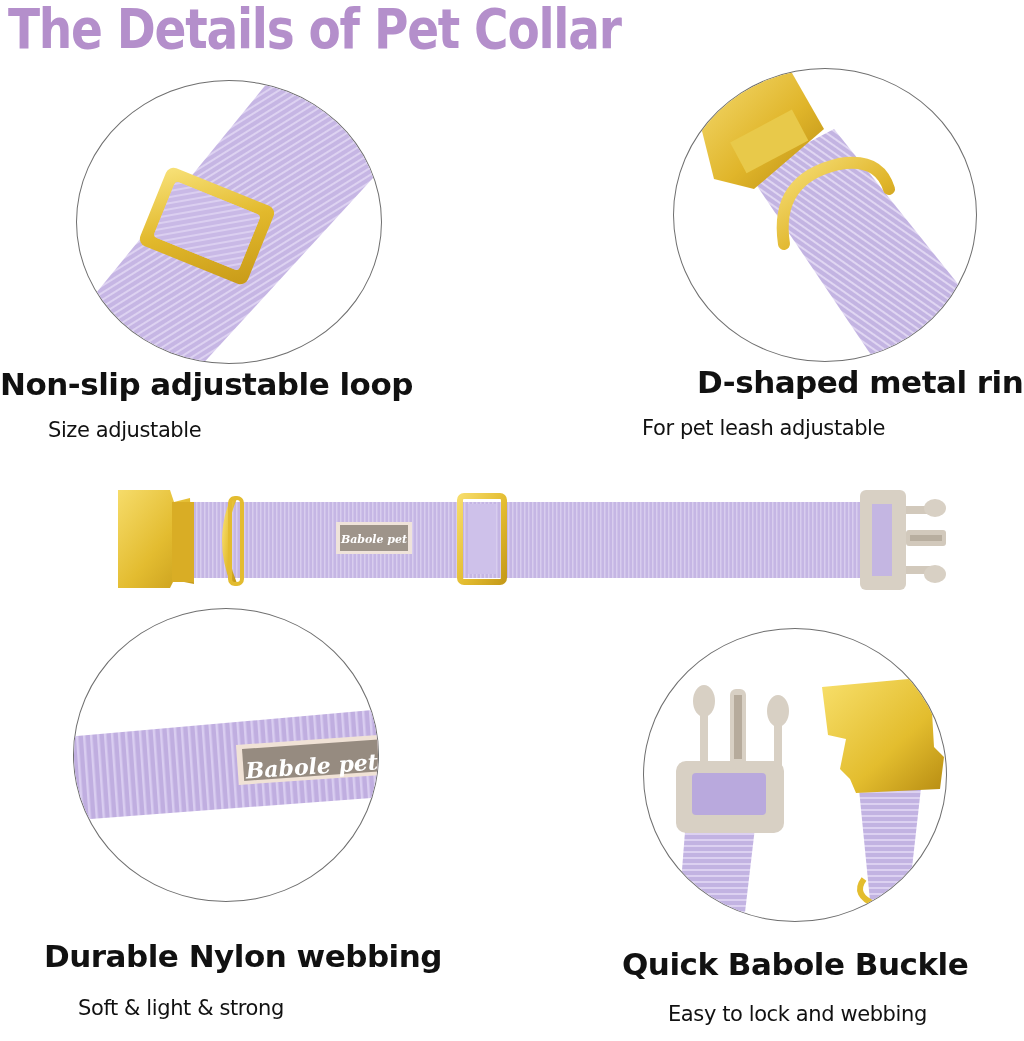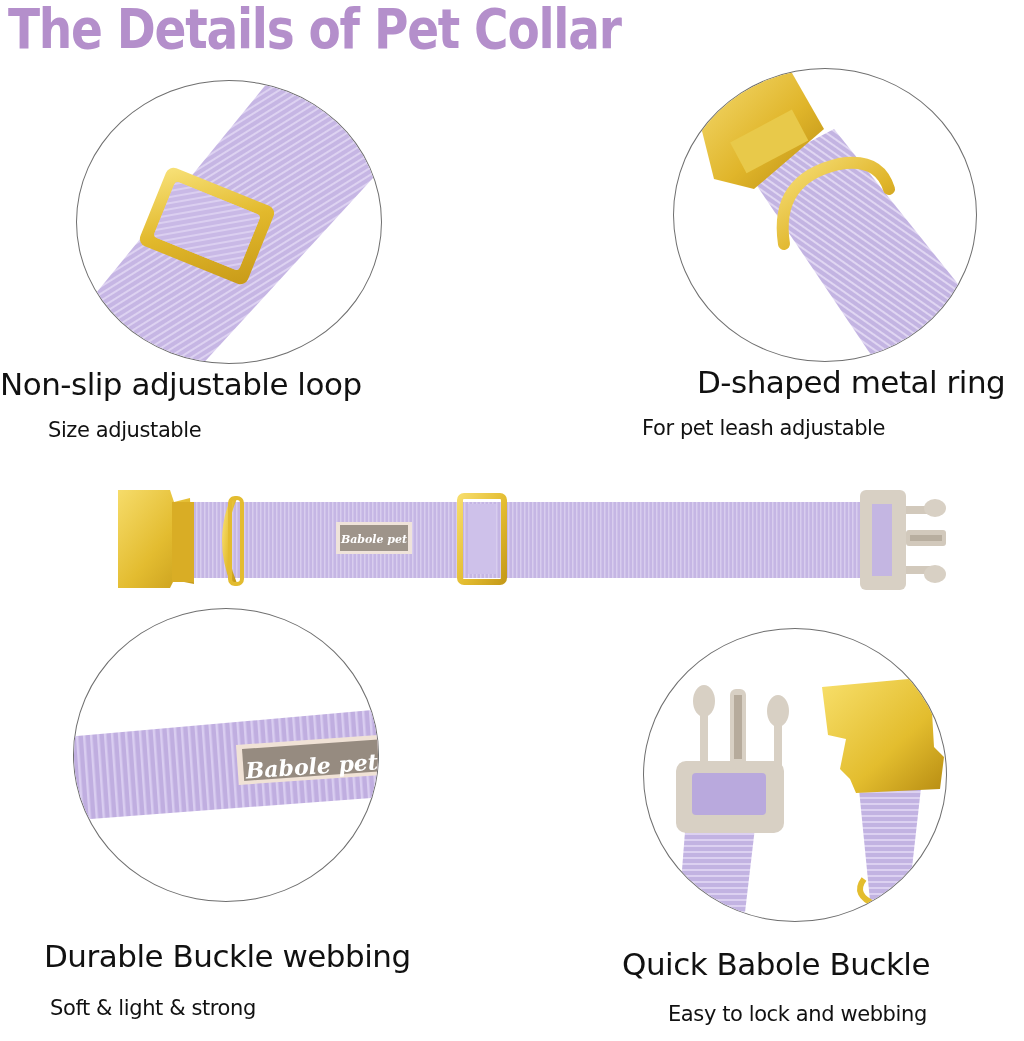--- a/index.html
+++ b/index.html
@@ -9,21 +9,21 @@
       font-family: "DejaVu Sans", sans-serif; font-weight: bold;
       font-size: 56px; color: #b48fcb; letter-spacing: -1.5px;
       transform: scaleX(0.84); transform-origin: left top; white-space: nowrap;
     }
     .circle {
       position: absolute; border-radius: 50%; border: 1.5px solid #6f6f6f;
       overflow: hidden; background: #ffffff;
     }
     .circle svg { position: absolute; left: 0; top: 0; width: 100%; height: 100%; }
     .label-main {
-      position: absolute; font-family: "DejaVu Sans", sans-serif; font-weight: normal;
+      position: absolute; font-family: "DejaVu Sans", sans-serif; font-weight: bold;
       font-size: 31px; color: #111111; white-space: nowrap; letter-spacing: -0.5px;
     }
     .label-sub {
       position: absolute; font-family: "DejaVu Sans", sans-serif;
       font-size: 21px; color: #111111; white-space: nowrap; letter-spacing: -0.4px;
     }
     .collar { position: absolute; left: 112px; top: 484px; width: 850px; height: 112px; }
     .collar svg { width: 100%; height: 100%; }
   </style>
 </head>
@@ -157,17 +157,17 @@
     <ellipse cx="60" cy="72" rx="11" ry="16" fill="#d8d0c4"></ellipse>
     <rect x="130" y="90" width="8" height="48" fill="#d8d0c4"></rect>
     <ellipse cx="134" cy="82" rx="11" ry="16" fill="#d8d0c4"></ellipse>
 
     <polygon points="214,150 278,150 262,292 228,292" fill="url(#weave5)"></polygon>
     <path d="M 178 58 L 286 48 L 290 118 L 300 128 L 296 160 L 212 164 L 206 150 L 196 140 L 202 110 L 184 106 Z" fill="url(#gold5)"></path>
     <path d="M 220 250 Q 208 266 232 276" fill="none" stroke="#e3bd2e" stroke-width="6"></path>
   </svg>
 </div>
 
-<div class="label-main" style="left:44px; top:938px;">Durable Buckle webbing</div>
-<div class="label-sub" style="left:50px; top:996px;">Soft &amp; light &amp; strong</div>
+<div class="label-main" style="left:44px; top:938px;">Durable Nylon webbing</div>
+<div class="label-sub" style="left:78px; top:996px;">Soft &amp; light &amp; strong</div>
 
 <div class="label-main" style="left:622px; top:946px;">Quick Babole Buckle</div>
 <div class="label-sub" style="left:668px; top:1002px;">Easy to lock and webbing</div>
 
 </body></html>

